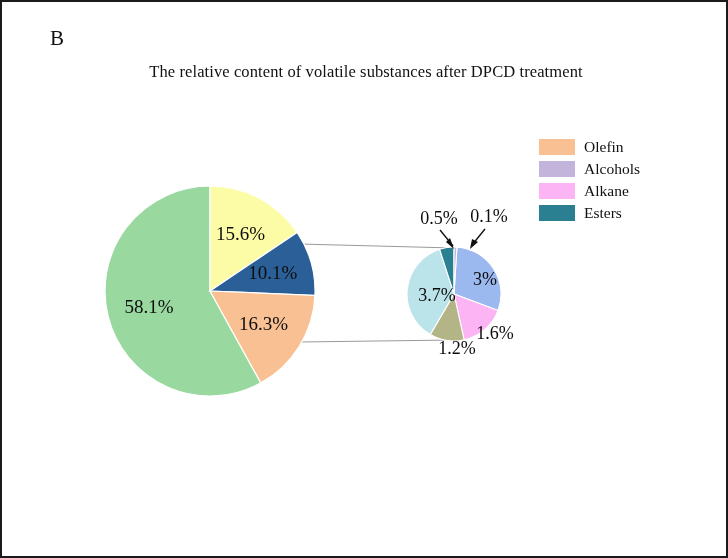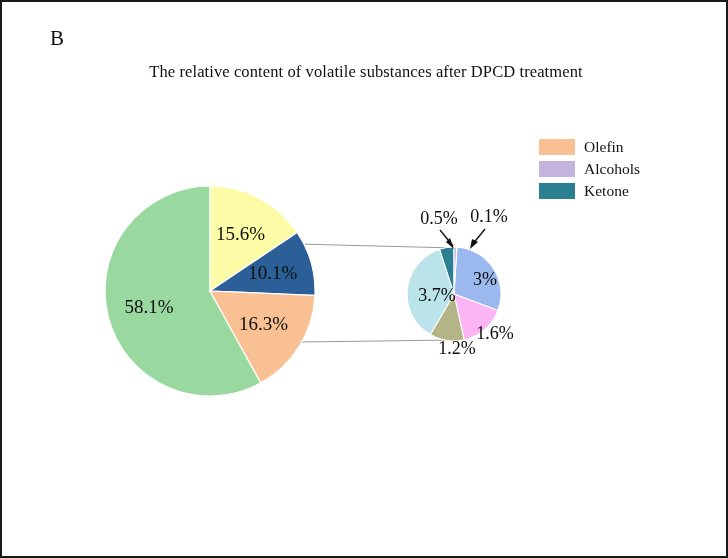--- a/index.html
+++ b/index.html
@@ -127,18 +127,22 @@
   <div id="legend">
       <div class="legend-row">
         <span class="legend-swatch" style="background: rgb(249, 193, 147);"></span>
         <span class="legend-label">Olefin</span>
       </div>
       <div class="legend-row">
         <span class="legend-swatch" style="background: rgb(194, 180, 218);"></span>
         <span class="legend-label">Alcohols</span>
       </div>
       <div class="legend-row">
+        <span class="legend-swatch" style="background: rgb(252, 180, 244);"></span>
+        <span class="legend-label">Alkane</span>
+      </div>
+      <div class="legend-row">
         <span class="legend-swatch" style="background: rgb(42, 128, 144);"></span>
-        <span class="legend-label">Ketone</span>
+        <span class="legend-label">Esters</span>
       </div>
     </div>
 
 </div>
 
 </body></html>

